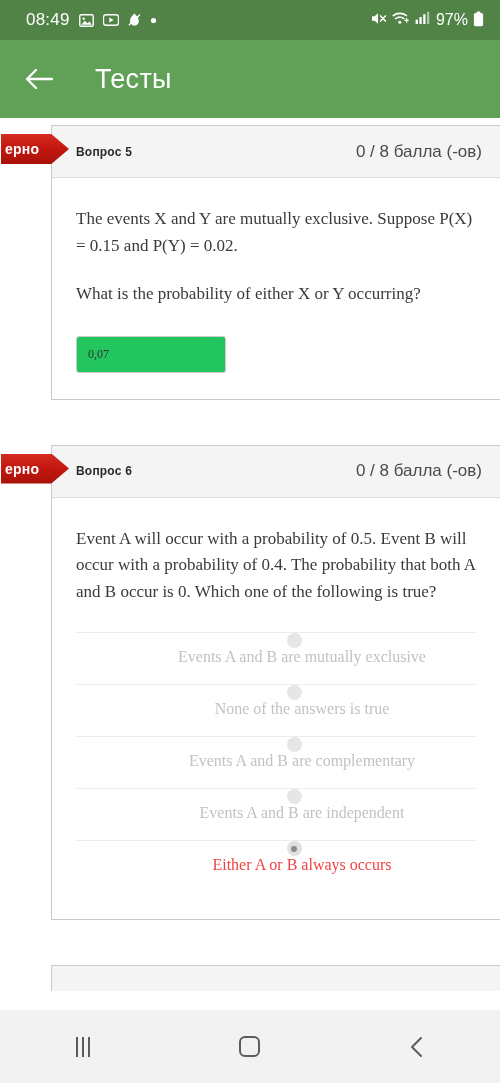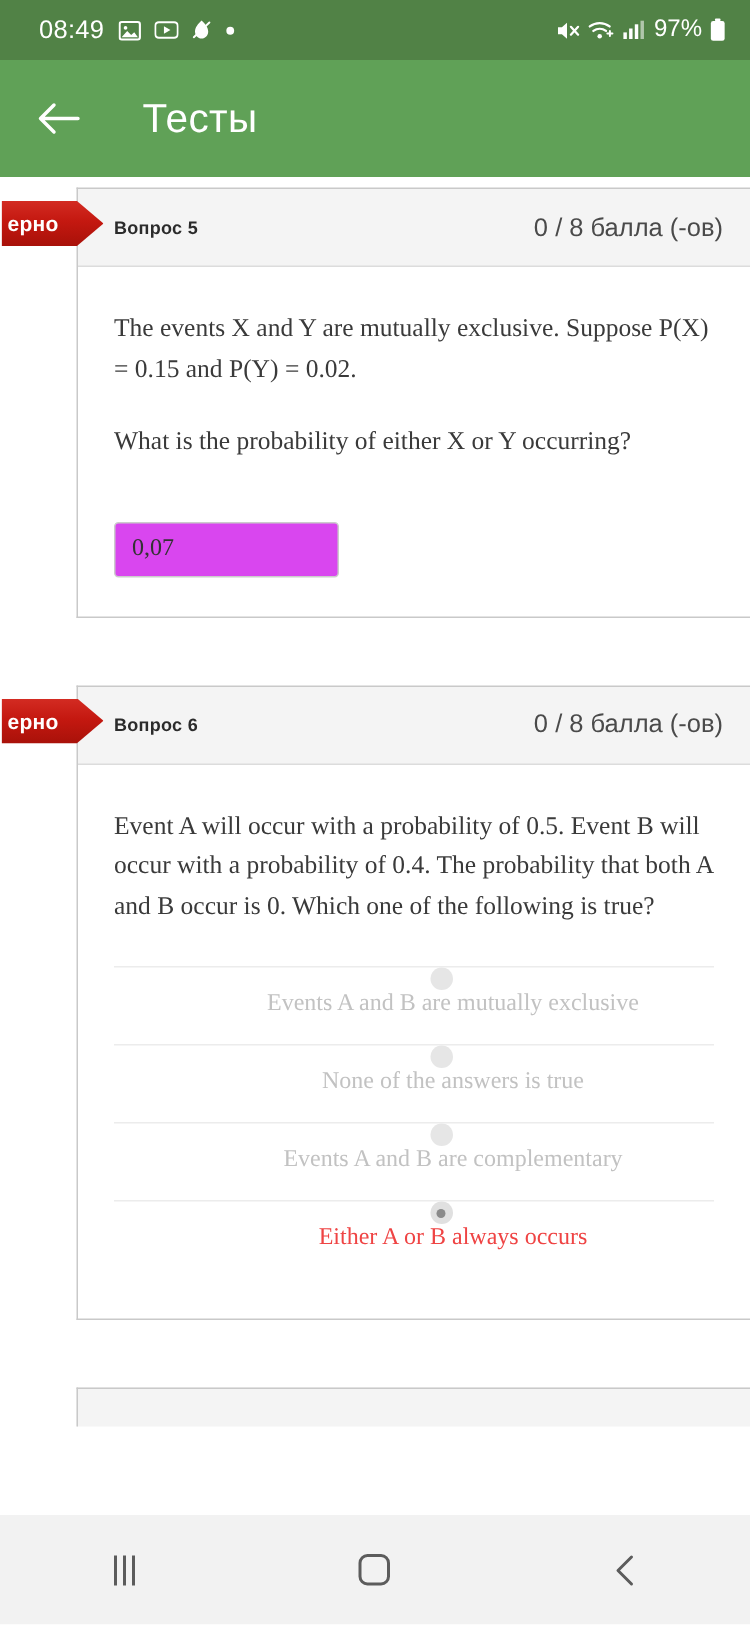--- a/index.html
+++ b/index.html
@@ -36,21 +36,21 @@
     align-items: center;
     gap: 9px;
   }
   .status-time {
     color: #ffffff;
     font-size: 17px;
     letter-spacing: 0.2px;
   }
   .status-right {
     display: flex;
-    align-items: center;
+    align-items: flex-start;
     gap: 5px;
   }
   .status-battery-text {
     color: #ffffff;
     font-size: 16px;
     margin-left: 1px;
   }
   .sb-icon { display: block; }
 
   
@@ -146,30 +146,30 @@
   }
   .qtext {
     font-size: 17px;
     line-height: 1.58;
     color: #3a3a3a;
   }
   .qtext + .qtext { margin-top: 21px; }
 
   
   .answer-input {
-    margin-top: 40px;
+    margin-top: 28px;
     width: 150px;
     height: 37px;
-    background: #d946ef;
+    background: #22c55e;
     border: 1px solid #cccccc;
     border-radius: 3px;
     display: flex;
     align-items: center;
     padding-left: 11px;
-    font-size: 16px;
+    font-size: 12px;
     color: #333333;
   }
 
   
   .options {
     margin-top: 26px;
     border-top: 1px solid #ececec;
   }
   .option {
     display: flex;
@@ -345,20 +345,24 @@
             <span class="option-label">Events A and B are mutually exclusive</span>
           </div>
           <div class="option">
             <span class="radio"></span>
             <span class="option-label">None of the answers is true</span>
           </div>
           <div class="option">
             <span class="radio"></span>
             <span class="option-label">Events A and B are complementary</span>
           </div>
+          <div class="option">
+            <span class="radio"></span>
+            <span class="option-label">Events A and B are independent</span>
+          </div>
           <div class="option selected">
             <span class="radio">
                 <span class="radio-dot"></span>
               </span>
             <span class="option-label">Either A or B always occurs</span>
           </div>
         </div>
       </div>
     </div>
 

